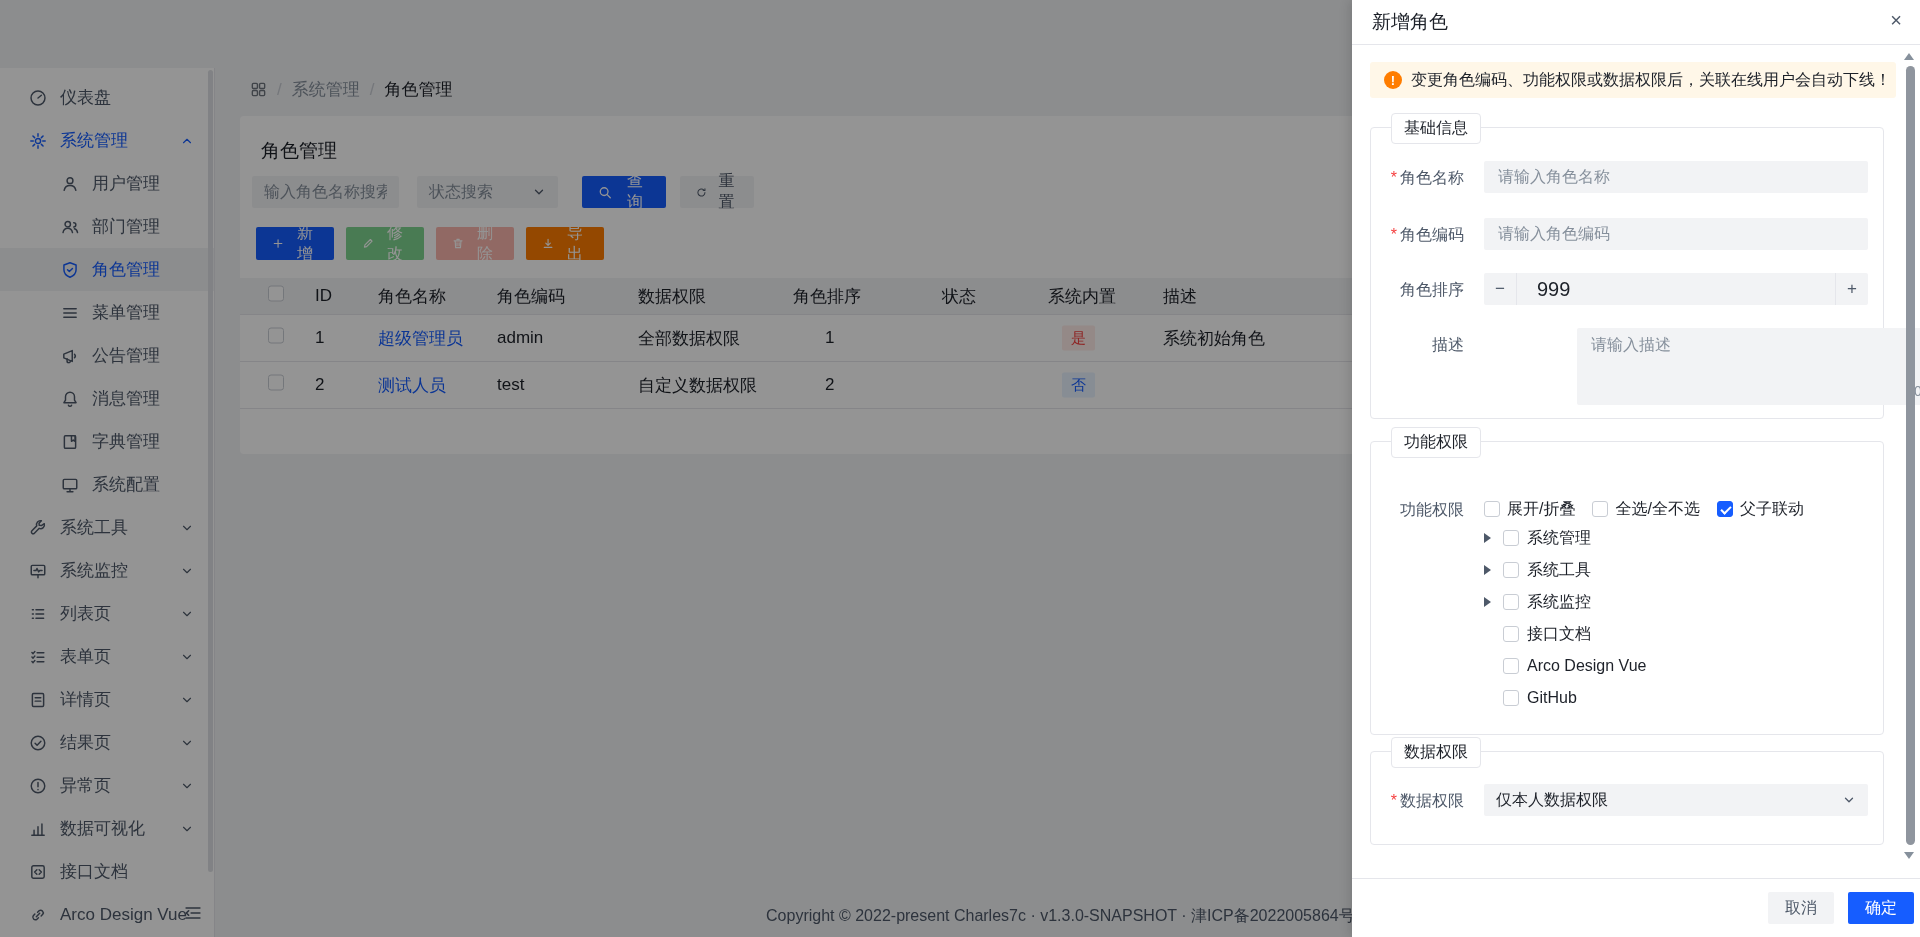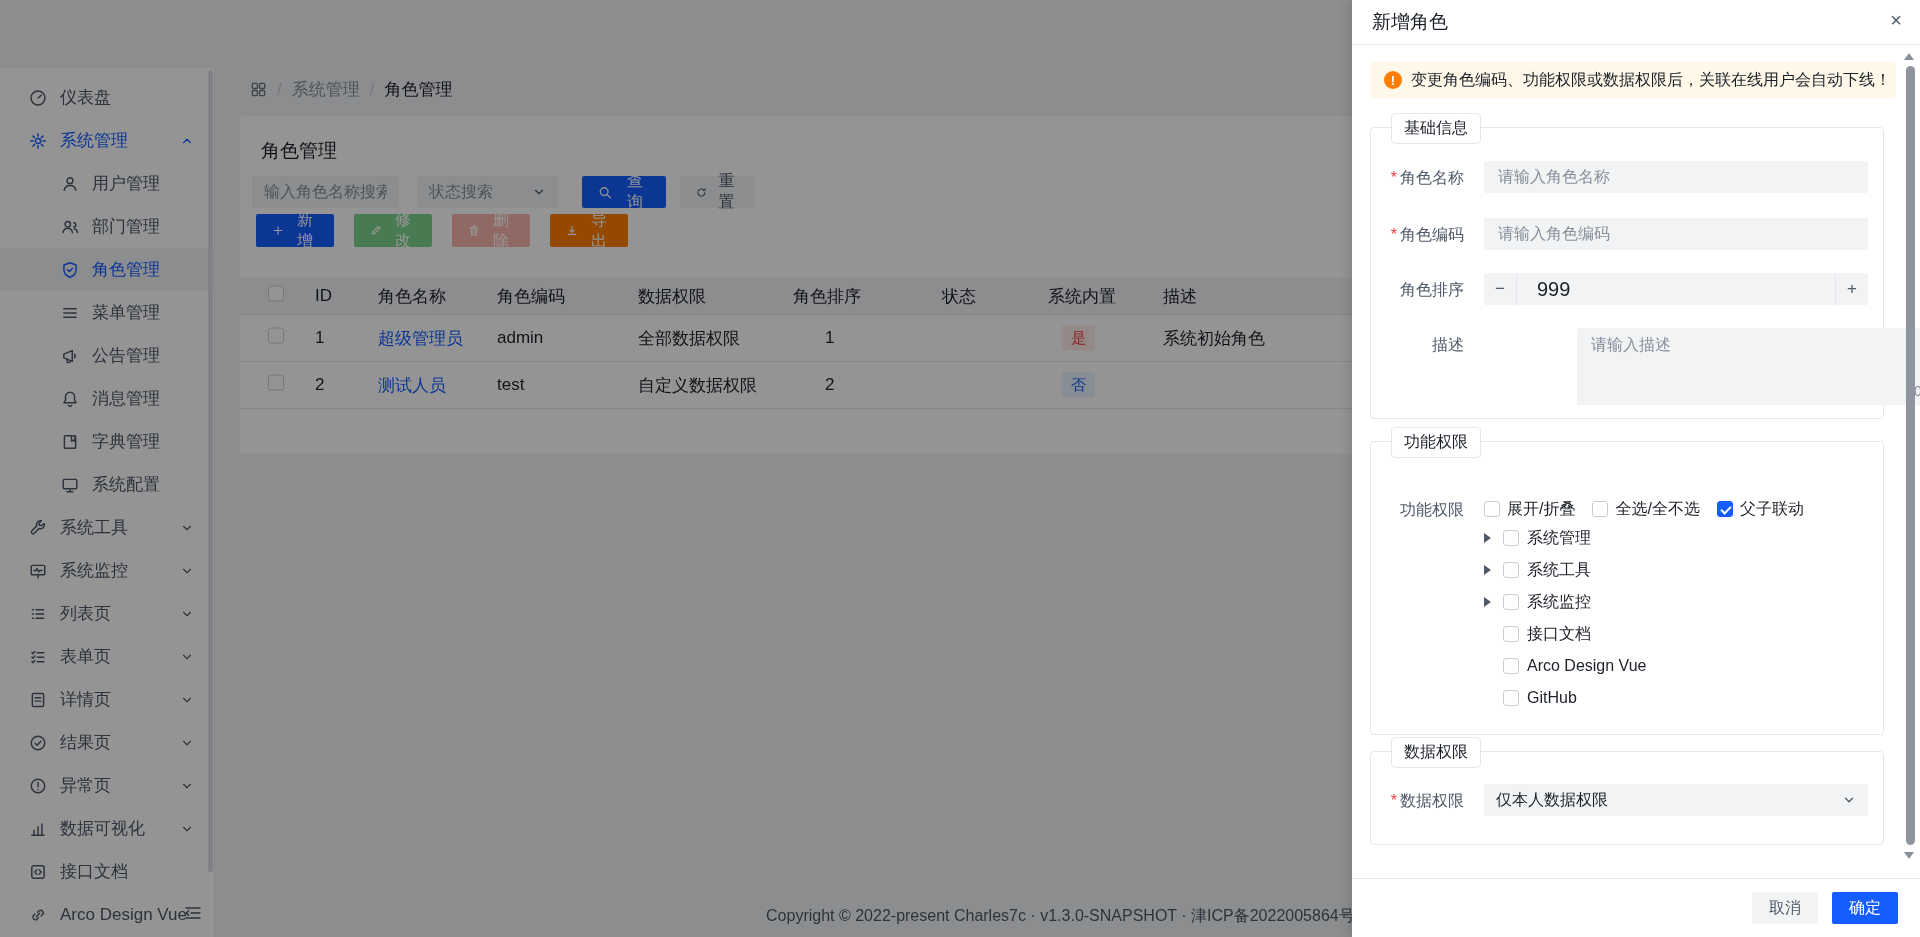--- a/index.html
+++ b/index.html
@@ -43,21 +43,21 @@
   .selectbox svg { width:14px; height:14px; fill:none; stroke:#4e5969; stroke-width:1.5; stroke-linecap:round; stroke-linejoin:round; }
   .st-select { width:141px; margin-left:18px; }
 
   .btn { height:32px; border:none; border-radius:2px; display:inline-flex; align-items:center; justify-content:center; gap:8px; font-size:16px; cursor:pointer; font-family:inherit; padding:0 16px; }
   .btn svg { width:15px; height:15px; fill:none; stroke:currentColor; stroke-width:1.5; stroke-linecap:round; stroke-linejoin:round; }
   .btn.primary { background:#165dff; color:#fff; }
   .btn.secondary { background:#f2f3f5; color:#4e5969; }
   .btn-search { margin-left:24px; width:84px; }
   .btn-reset { margin-left:14px; width:74px; }
 
-  .action-row { position:absolute; left:16px; top:98px; display:flex; gap:20px;justify-content:center; }
+  .action-row { position:absolute; left:16px; top:111px; display:flex; gap:12px;justify-content:center; }
   .action-row .btn { width:78px; height:33px; }
   .btn.success-dis { background:#7fd48f; color:#fff; }
   .btn.danger-dis { background:#fab6ac; color:#fff; }
   .btn.warning { background:#ff7d00; color:#fff; }
 
   
   .thead { position:absolute; left:0; top:162px; width:100%; height:37px; background:#f2f3f5; border-bottom:1px solid #e5e6eb; }
   .trow { position:absolute; left:0; width:100%; height:47px; border-bottom:1px solid #e5e6eb; background:#fff; }
   .trow.r0 { top:199px; } .trow.r1 { top:246px; }
   .cell { position:absolute; top:50%; transform:translateY(-50%); font-size:17px; color:#1d2129; white-space:nowrap; }
@@ -110,21 +110,21 @@
   .cbgroup { display:flex; align-items:center; gap:7px; font-size:16px; color:#1d2129; cursor:pointer; }
   .cbx { display:inline-block; width:16px; height:16px; min-width:16px; border:1.5px solid #c9cdd4; border-radius:3px; background:#fff; position:relative; }
   .cbx.checked { background:#165dff; border-color:#165dff; }
   .cbx.checked::after { content:''; position:absolute; left:3px; top:4px; width:8px; height:4px; border-left:2px solid #fff; border-bottom:2px solid #fff; transform:rotate(-45deg); }
 
   .tree-row { position:absolute; left:113px; height:32px; display:flex; align-items:center; }
   .caret { width:0; height:0; border-left:7px solid #4e5969; border-top:5px solid transparent; border-bottom:5px solid transparent; margin-right:12px; }
   .caret.none { visibility:hidden; }
   .tree-row .tlabel { margin-left:8px; font-size:16px; color:#1d2129; }
 
-  .d-footer { position:absolute; left:0; bottom:0; width:100%; height:59px; border-top:1px solid #e5e6eb; display:flex; align-items:center; justify-content:flex-end; gap:14px; padding-right:22px; }
+  .d-footer { position:absolute; left:0; bottom:0; width:100%; height:59px; border-top:1px solid #e5e6eb; display:flex; align-items:center; justify-content:flex-end; gap:14px; padding-right:6px; }
   .dbtn { height:32px; border:none; border-radius:2px; font-size:16px; font-family:inherit; cursor:pointer; padding:0 17px; }
   .dbtn.cancel { background:#f2f3f5; color:#4e5969; }
   .dbtn.ok { background:#165dff; color:#fff; }
 
   .d-scrollbar-up { position:absolute; right:6px; top:53px; width:0; height:0; border-bottom:7px solid #86909c; border-left:5px solid transparent; border-right:5px solid transparent; }
   .d-scrollbar-thumb { position:absolute; right:5px; top:66px; width:9px; height:779px; background:#8f959e; border-radius:5px; }
   .d-scrollbar-down { position:absolute; right:6px; top:852px; width:0; height:0; border-top:7px solid #86909c; border-left:5px solid transparent; border-right:5px solid transparent; }
 </style>
 </head>
 <body>

